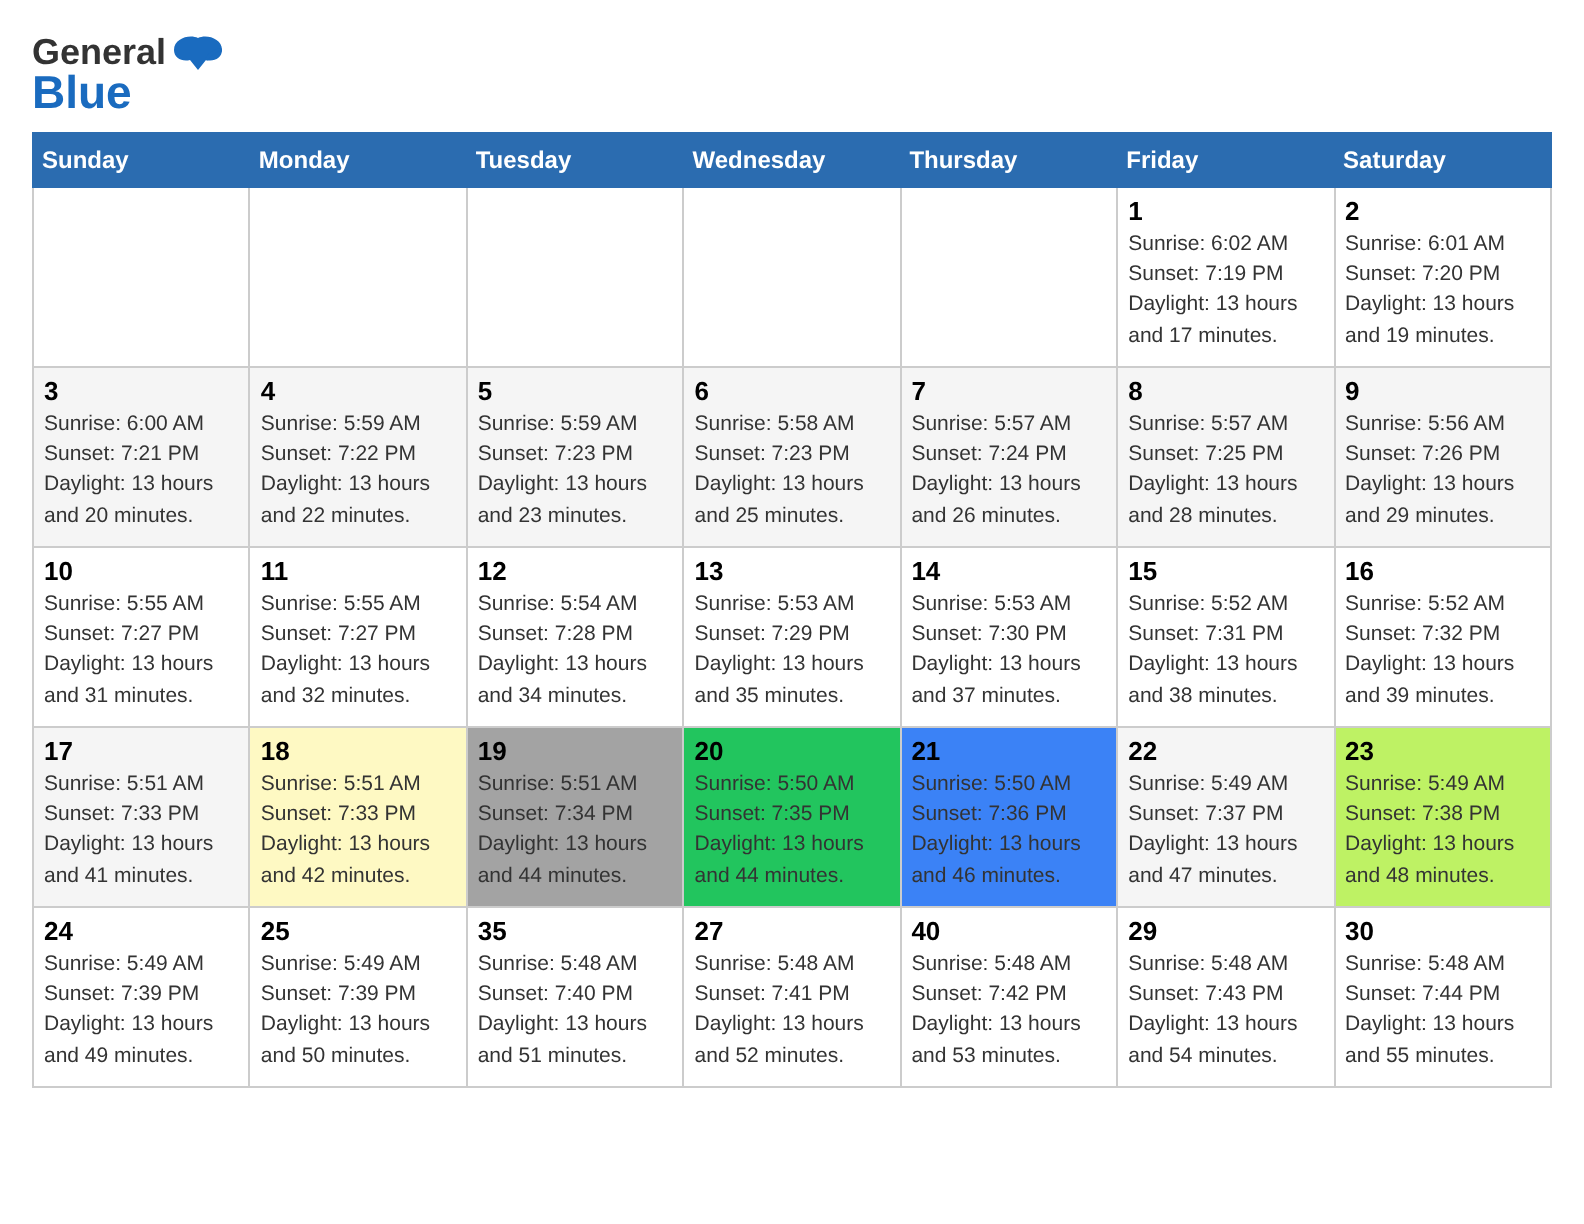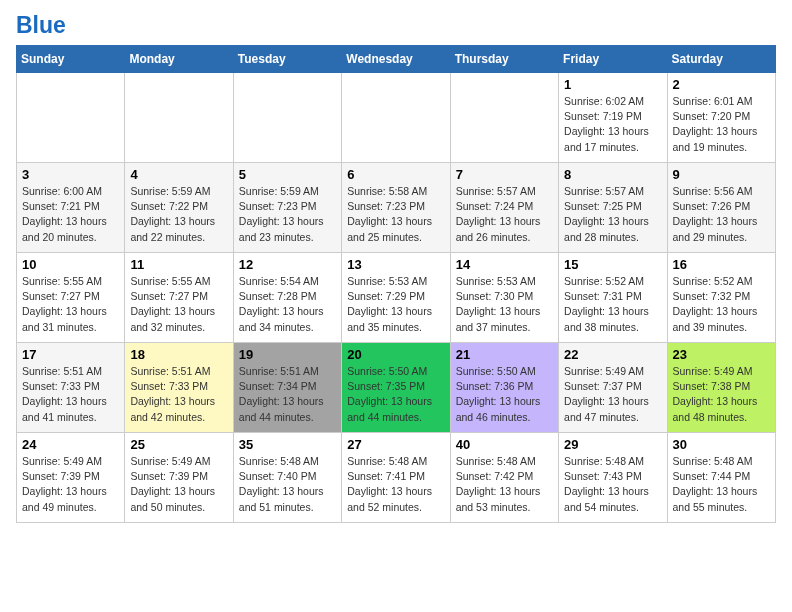--- a/index.html
+++ b/index.html
@@ -61,20 +61,27 @@
       font-size: 10.5px;
     }
     .empty-cell { background: #fff !important; }
   </style>
 </head>
 <body>
 
 <div class="header-area">
   <div class="logo">
     <div style="display:flex; flex-direction:column; align-items:flex-start;">
+      <div style="display:flex; align-items:center; gap:2px;">
+        <span style="font-size:18px; font-weight:bold; color:#333;">General</span>
+        <svg width="28" height="20" viewBox="0 0 28 20">
+          <path d="M14 2 C18 0, 26 2, 26 8 C26 12, 22 14, 18 13 L14 18 L10 13 C6 14, 2 12, 2 8 C2 2, 10 0, 14 2Z" fill="#1a6bbf"></path>
+          <path d="M18 13 C20 10, 22 8, 26 8" stroke="#1a6bbf" stroke-width="1.5" fill="none"></path>
+        </svg>
+      </div>
       <span style="font-size:23px; font-weight:bold; color:#1a6bbf; margin-top:-4px;">Blue</span>
     </div>
   </div>
   <div class="title-area">
     <div class="month-title"></div>
     <div class="subtitle"></div>
   </div>
 </div>
 
 <table class="calendar-table">
@@ -235,21 +242,21 @@
 Daylight: 13 hours
 and 44 minutes.</div>
         </td>
         <td style="background: #22c55e;">
           <span class="day-number">20</span>
           <div class="day-info" style="white-space: pre-line;">Sunrise: 5:50 AM
 Sunset: 7:35 PM
 Daylight: 13 hours
 and 44 minutes.</div>
         </td>
-        <td style="background: #c4b5fd;">
+        <td style="background: #3b82f6;">
           <span class="day-number">21</span>
           <div class="day-info" style="white-space: pre-line;">Sunrise: 5:50 AM
 Sunset: 7:36 PM
 Daylight: 13 hours
 and 46 minutes.</div>
         </td>
         <td style="background: rgb(245, 245, 245);">
           <span class="day-number">22</span>
           <div class="day-info" style="white-space: pre-line;">Sunrise: 5:49 AM
 Sunset: 7:37 PM

